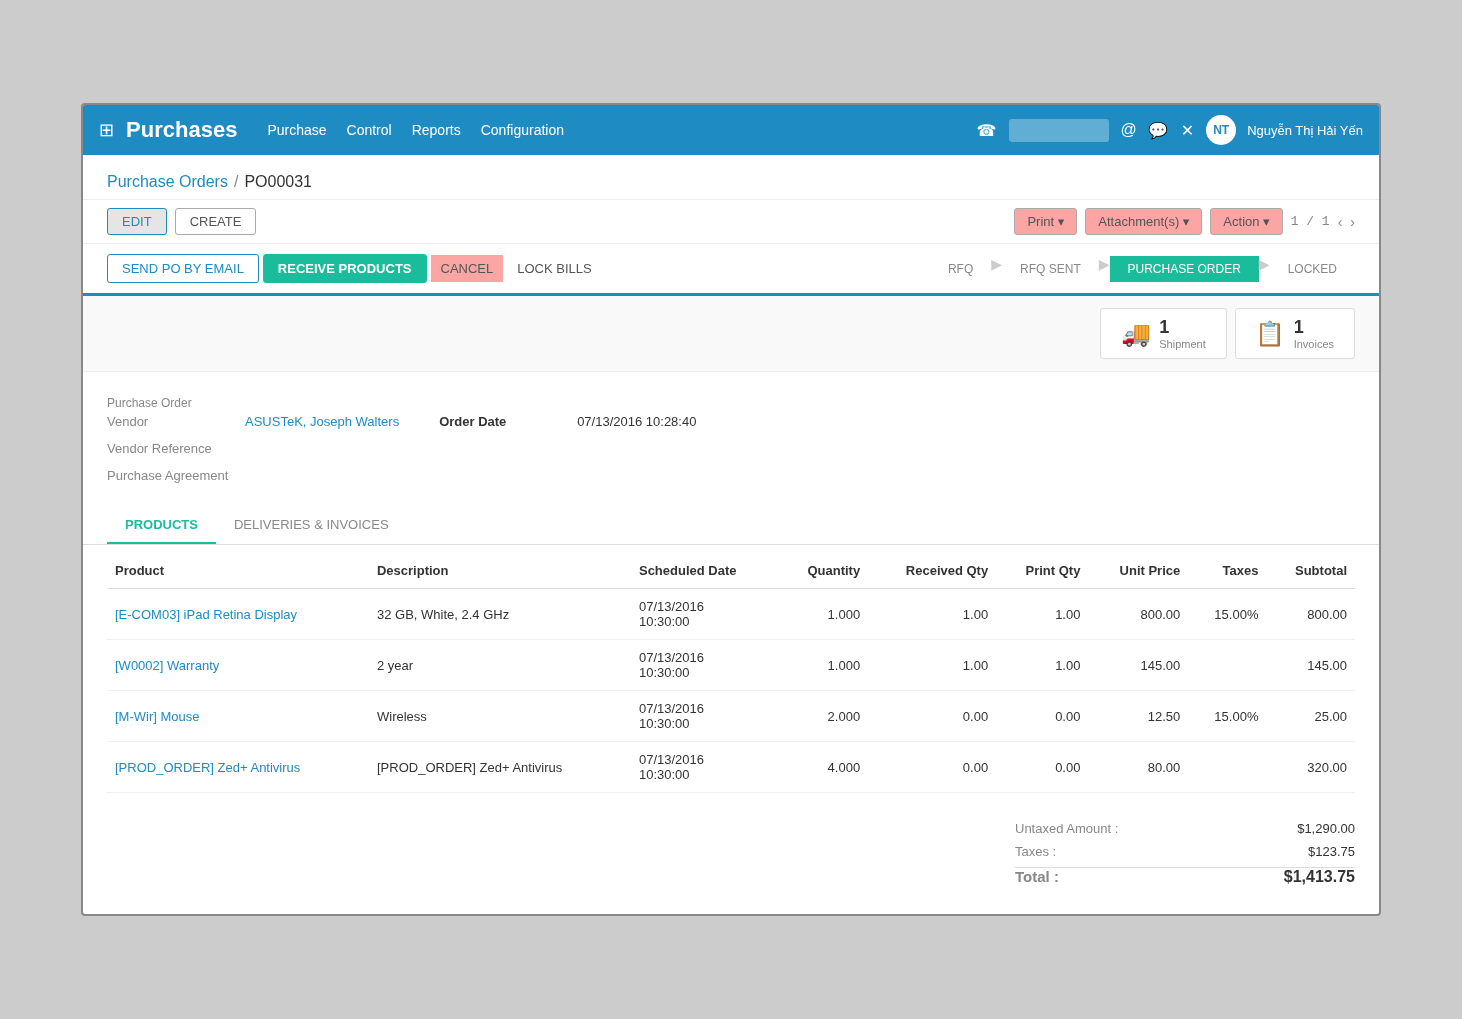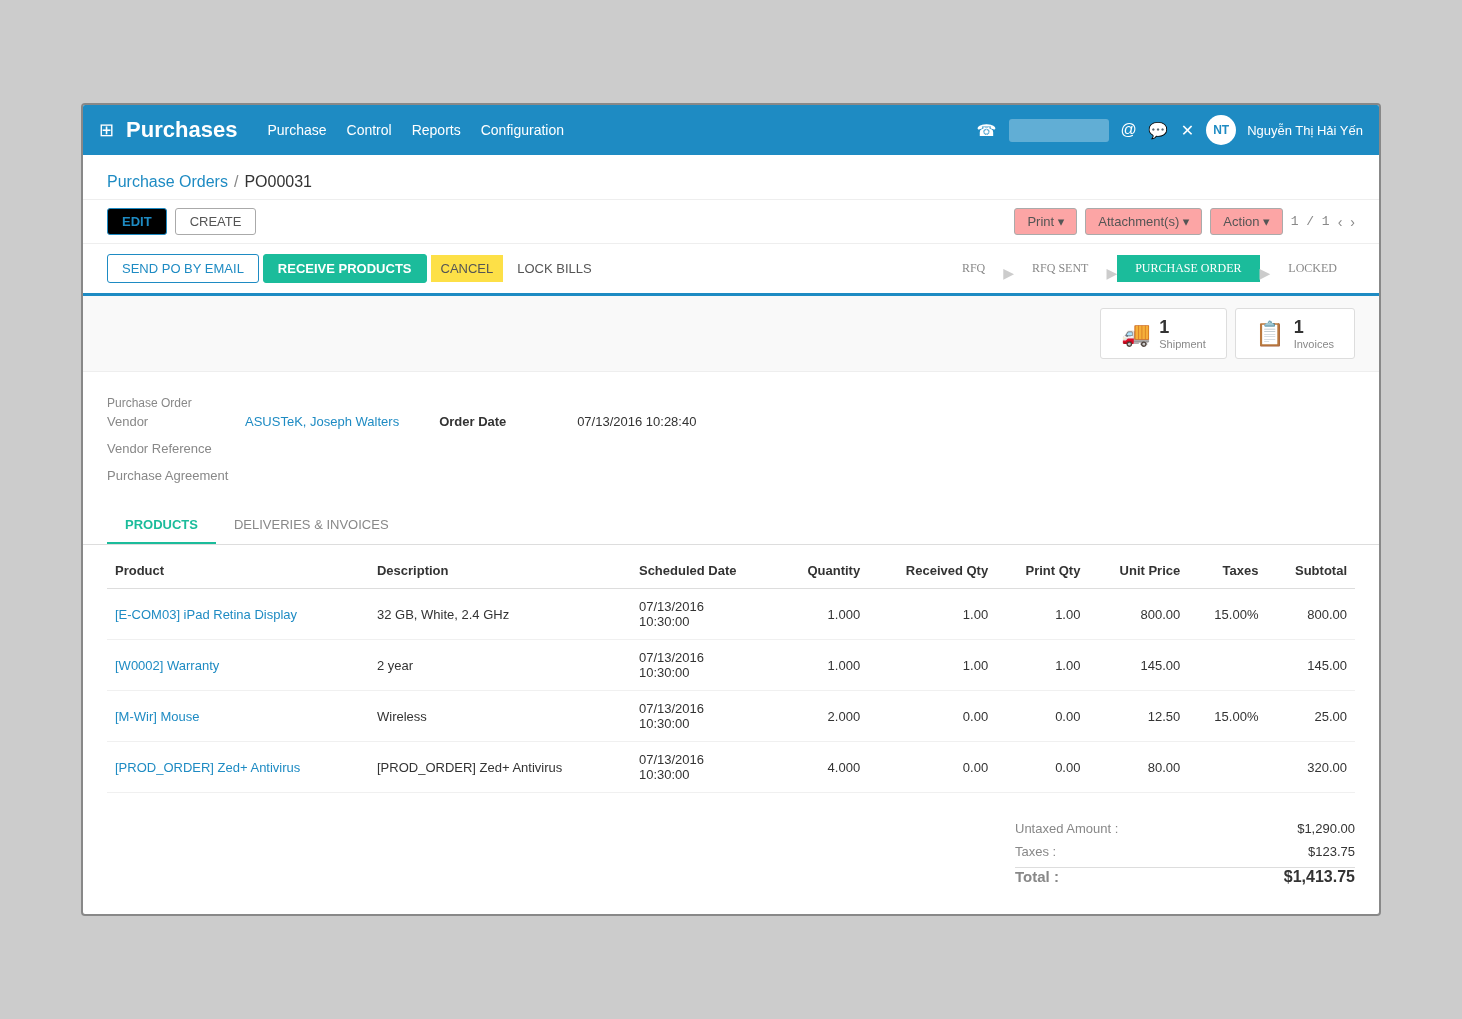--- a/index.html
+++ b/index.html
@@ -20,34 +20,34 @@
 
     
     .breadcrumb-bar { padding: 12px 24px 8px; display: flex; align-items: center; justify-content: space-between; border-bottom: 1px solid #eee; }
     .breadcrumb { display: flex; align-items: center; gap: 6px; margin-top: 6px; }
     .breadcrumb-link { color: #1e8bc3; text-decoration: none; font-size: 16px; }
     .breadcrumb-sep { color: #888; font-size: 16px; }
     .breadcrumb-current { color: #333; font-size: 16px; }
 
     
     .toolbar { padding: 8px 24px; display: flex; align-items: center; gap: 8px; border-bottom: 1px solid #eee; }
-    .btn-edit { background: #000000; border: 1px solid #1e8bc3; color: #1e8bc3; padding: 5px 14px; border-radius: 3px; cursor: pointer; font-size: 13px; font-weight: bold; }
+    .btn-edit { background: #e5e5e5; border: 1px solid #1e8bc3; color: #1e8bc3; padding: 5px 14px; border-radius: 3px; cursor: pointer; font-size: 13px; font-weight: normal; }
     .btn-create { background: #fff; border: 1px solid #aaa; color: #555; padding: 5px 14px; border-radius: 3px; cursor: pointer; font-size: 13px; }
     .toolbar-spacer { flex: 1; }
     .btn-print { background: #fca5a5; border: 1px solid #aaa; color: #555; padding: 5px 12px; border-radius: 3px; cursor: pointer; font-size: 13px; display: flex; align-items: center; gap: 4px; }
     .nav-counter { color: #888; font-size: 13px; display: flex; align-items: center; gap: 4px; font-family: Liberation Mono, monospace; }
     .nav-arrow { cursor: pointer; color: #888; font-size: 14px; }
 
     
     .action-bar { padding: 10px 24px; display: flex; align-items: center; gap: 0; border-bottom: 3px solid #1e8bc3; }
     .btn-send-email { background: #fff; border: 1px solid #1e8bc3; color: #1e8bc3; padding: 6px 14px; border-radius: 3px; cursor: pointer; font-size: 13px; margin-right: 4px; }
     .btn-receive { background: #1bbc9b; border: 1px solid #1bbc9b; color: #fff; padding: 6px 14px; border-radius: 3px; cursor: pointer; font-size: 13px; font-weight: bold; margin-right: 4px; }
-    .btn-cancel { background: #fde047; border: none; color: #555; padding: 6px 10px; cursor: pointer; font-size: 13px; margin-right: 4px; }
+    .btn-cancel { background: #fca5a5; border: none; color: #555; padding: 6px 10px; cursor: pointer; font-size: 13px; margin-right: 4px; }
     .btn-lock { background: #fff; border: none; color: #555; padding: 6px 10px; cursor: pointer; font-size: 13px; }
-    .status-pipeline { display: flex; align-items: flex-end; margin-left: auto; font-family: Liberation Serif, serif; }
+    .status-pipeline { display: flex; align-items: flex-start; margin-left: auto; }
     .status-step { padding: 6px 18px; font-size: 12px; color: #888; display: flex; align-items: center; gap: 4px; }
     .status-step.active { background: #1bbc9b; color: #fff; }
     .status-arrow { color: #ccc; font-size: 14px; }
 
     
     .smart-buttons { display: flex; gap: 0; padding: 12px 24px; background: #f9f9f9; border-bottom: 1px solid #eee; justify-content: flex-end; }
     .smart-btn { display: flex; align-items: center; gap: 8px; padding: 8px 20px; border: 1px solid #ddd; background: #fff; cursor: pointer; border-radius: 3px; margin-left: 8px; }
     .smart-btn-icon { font-size: 24px; color: #888; }
     .smart-btn-info { display: flex; flex-direction: column; }
     .smart-btn-count { font-size: 18px; font-weight: bold; color: #333; }

